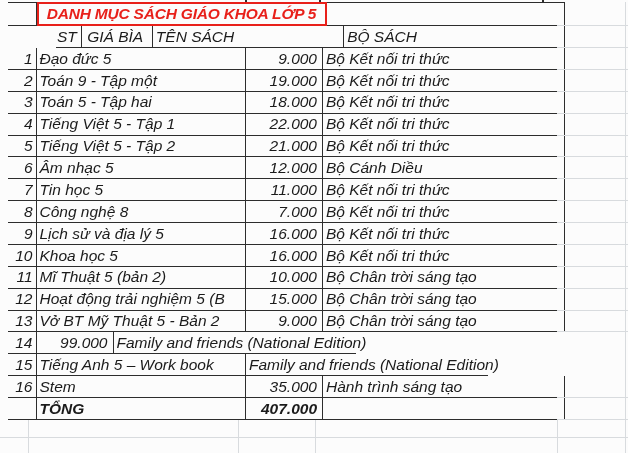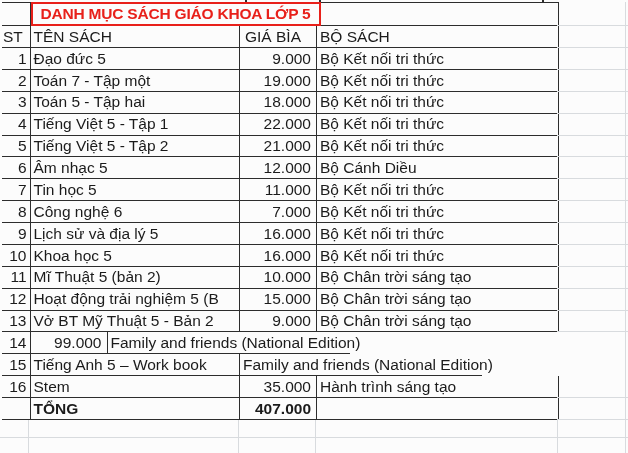--- a/index.html
+++ b/index.html
@@ -2,21 +2,21 @@
 <html><head>
 <meta charset="utf-8">
 <style>
   html,body{margin:0;padding:0;background:#fff;}
   .sheet{
     position:relative;width:628px;height:453px;overflow:hidden;
     background:var(--bg,#fcfcfc);
     font-family:"Liberation Sans","DejaVu Sans",sans-serif;
     color:var(--txt,#1b1b1b);
   }
-  .table{position:absolute;left:2px;top:2px;width:557px;}
+  .table{position:absolute;left:8px;top:2px;width:557px;font-style:italic;}
   .row{display:flex;box-sizing:border-box;}
   .cell{
     box-sizing:border-box;display:flex;align-items:center;
     white-space:nowrap;overflow:hidden;
     border-right:1.5px solid var(--bd,#2d2d2d);
     border-bottom:1.5px solid var(--bd,#2d2d2d);
     font-size:15.5px;line-height:1;
   }
   .c-st{width:28.5px;justify-content:flex-end;padding-right:3px;}
   .c-name{width:209.5px;padding-left:3px;}
@@ -28,21 +28,21 @@
     border-right:1.5px solid var(--bd,#2d2d2d);border-bottom:1.5px solid var(--bd,#2d2d2d);box-sizing:border-box;}
   .title-cell{
     width:290px;box-sizing:border-box;display:flex;align-items:center;justify-content:center;
     border:2px solid var(--red,#e8201a);color:var(--red,#e8201a);
     font-weight:bold;font-size:15.5px;white-space:nowrap;overflow:hidden;letter-spacing:-0.2px;
   }
   .title-row .t-filler{flex:1;box-sizing:border-box;
     border-top:1.5px solid var(--bd,#2d2d2d);border-right:1.5px solid var(--bd,#2d2d2d);
     border-bottom:1.5px solid var(--bd,#2d2d2d);}
   
-  .header-row{height:22px;}
+  .header-row{height:22px;margin-left:48px;}
   .header-row .c-st{justify-content:flex-start;padding-left:1px;padding-right:0;}
   .header-row .c-price{justify-content:flex-start;padding-left:5px;padding-right:0;}
   
   .data-row,.total-row{height:21.88px;}
   .c-series.overflow{border-right:none;overflow:visible;z-index:5;position:relative;}
   .total-row .c-name,.total-row .c-price{font-weight:bold;}
   
   .right-region{position:absolute;left:557px;top:2px;width:71px;}
   .right-cell{box-sizing:border-box;border-bottom:1px solid var(--faint,#d8dbde);}
   .right-cell.noline{border-bottom:none;}
@@ -63,35 +63,35 @@
   <div class="table">
 
     <div class="row title-row">
       <div class="t-spacer"></div>
       <div class="title-cell">DANH MỤC SÁCH GIÁO KHOA LỚP 5</div>
       <div class="t-filler"></div>
     </div>
 
     <div class="row header-row">
       <div class="cell c-st">ST</div>
+      <div class="cell c-price">GIÁ BÌA</div>
       <div class="cell c-name">TÊN SÁCH</div>
-      <div class="cell c-price">GIÁ BÌA</div>
       <div class="cell c-series">BỘ SÁCH</div>
     </div>
 
     <div id="data-rows">
         <div class="row data-row">
     <div class="cell c-st">1</div>
     <div class="cell c-name">Đạo đức 5</div>
     <div class="cell c-price">9.000</div>
     <div class="cell c-series">Bộ Kết nối tri thức</div>
   </div>
         <div class="row data-row">
     <div class="cell c-st">2</div>
-    <div class="cell c-name">Toán 7 - Tập một</div>
+    <div class="cell c-name">Toán 9 - Tập một</div>
     <div class="cell c-price">19.000</div>
     <div class="cell c-series">Bộ Kết nối tri thức</div>
   </div>
         <div class="row data-row">
     <div class="cell c-st">3</div>
     <div class="cell c-name">Toán 5 - Tập hai</div>
     <div class="cell c-price">18.000</div>
     <div class="cell c-series">Bộ Kết nối tri thức</div>
   </div>
         <div class="row data-row">
@@ -113,21 +113,21 @@
     <div class="cell c-series">Bộ Cánh Diều</div>
   </div>
         <div class="row data-row">
     <div class="cell c-st">7</div>
     <div class="cell c-name">Tin học 5</div>
     <div class="cell c-price">11.000</div>
     <div class="cell c-series">Bộ Kết nối tri thức</div>
   </div>
         <div class="row data-row">
     <div class="cell c-st">8</div>
-    <div class="cell c-name">Công nghệ 6</div>
+    <div class="cell c-name">Công nghệ 8</div>
     <div class="cell c-price">7.000</div>
     <div class="cell c-series">Bộ Kết nối tri thức</div>
   </div>
         <div class="row data-row">
     <div class="cell c-st">9</div>
     <div class="cell c-name">Lịch sử và địa lý 5</div>
     <div class="cell c-price">16.000</div>
     <div class="cell c-series">Bộ Kết nối tri thức</div>
   </div>
         <div class="row data-row">

